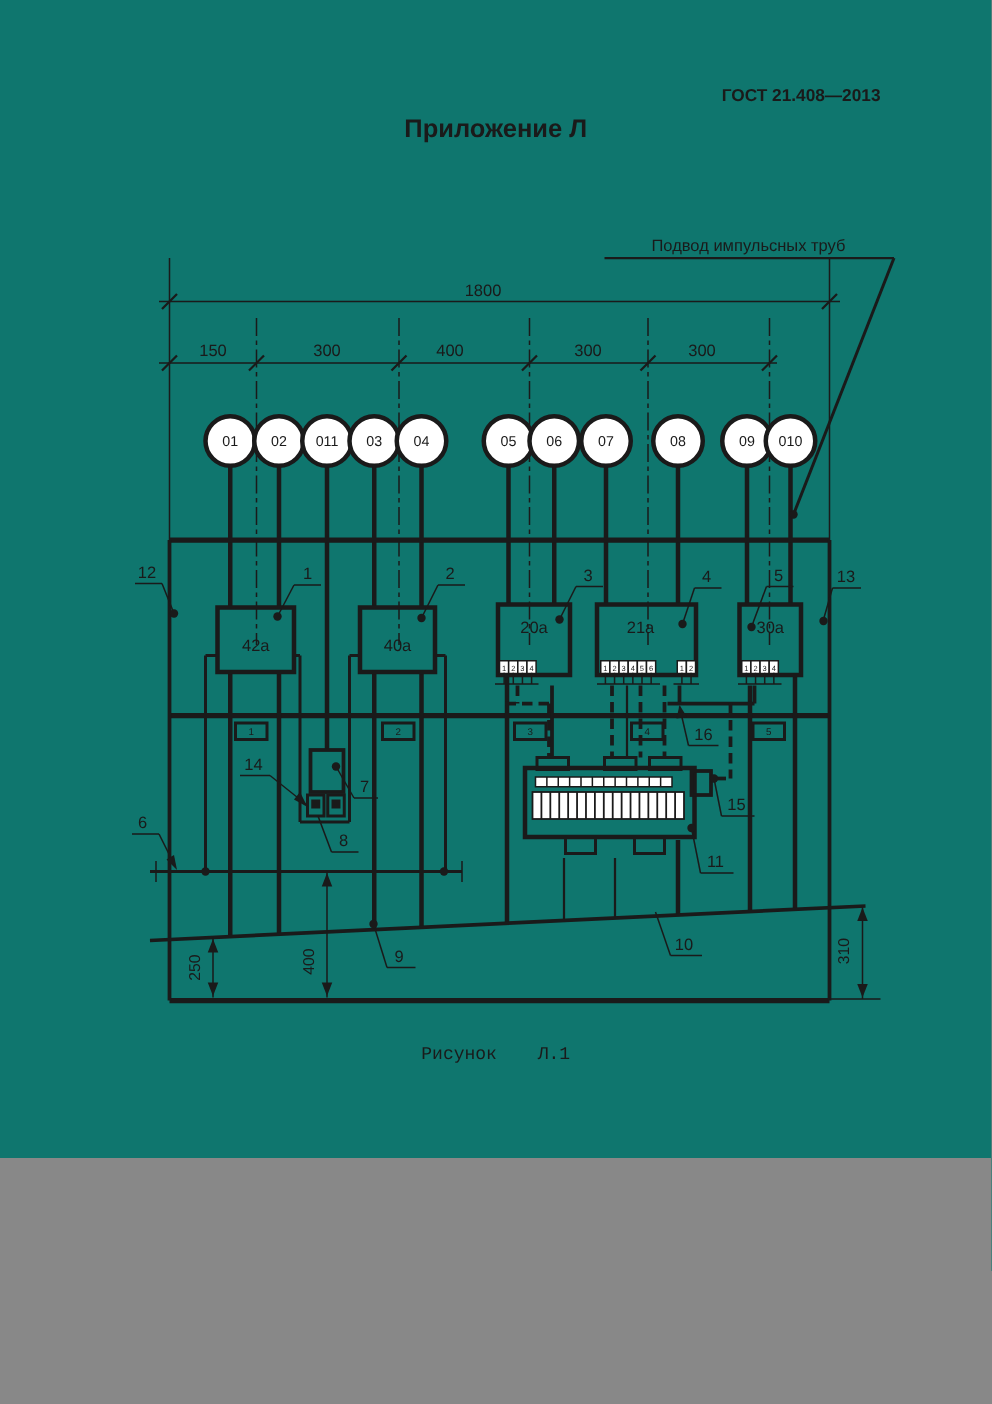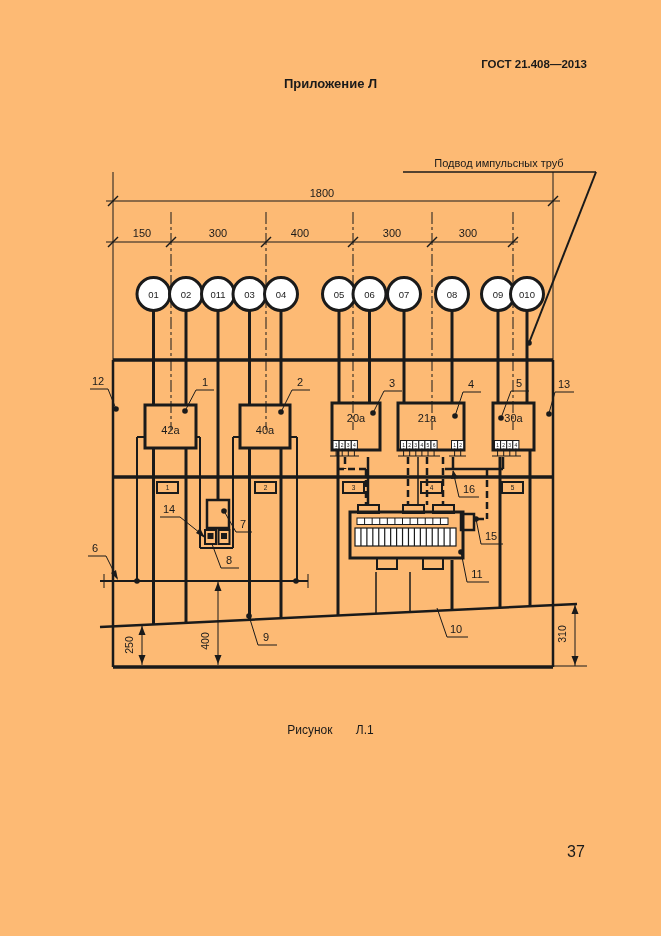--- a/index.html
+++ b/index.html
@@ -1,23 +1,23 @@
 <!DOCTYPE html>
 <html><head>
 <meta charset="utf-8">
 <style>
   html,body{margin:0;padding:0;background:#888;}
   .page{
-    position:relative;width:661px;height:936px;background:#fdba74;
+    position:relative;width:661px;height:772px;background:#0f766e;
     font-family:"Liberation Sans", sans-serif;color:#1a1a1a;overflow:hidden;
     margin:0 auto;
   }
-  .hdr{position:absolute;left:0;width:661px;text-align:center;font-weight:bold;font-size:13px;}
+  .hdr{position:absolute;left:0;width:661px;text-align:center;font-weight:bold;font-size:17px;}
   .gost{position:absolute;top:58px;right:74px;font-weight:bold;font-size:11.5px;}
-  .caption{position:absolute;top:723px;left:0;width:661px;text-align:center;font-size:12px;}
+  .caption{position:absolute;top:696px;left:0;width:661px;text-align:center;font-size:12px;font-family:Liberation Mono, monospace;}
   .caption span{display:inline-block;}
   .caption .num{margin-left:20px;}
   .pageno{position:absolute;top:843px;left:567px;font-size:16px;text-align:right;}
   svg{position:absolute;left:0;top:0;}
 </style>
 </head>
 <body>
 
 <div class="page">
   <div class="gost">ГОСТ 21.408—2013</div>

